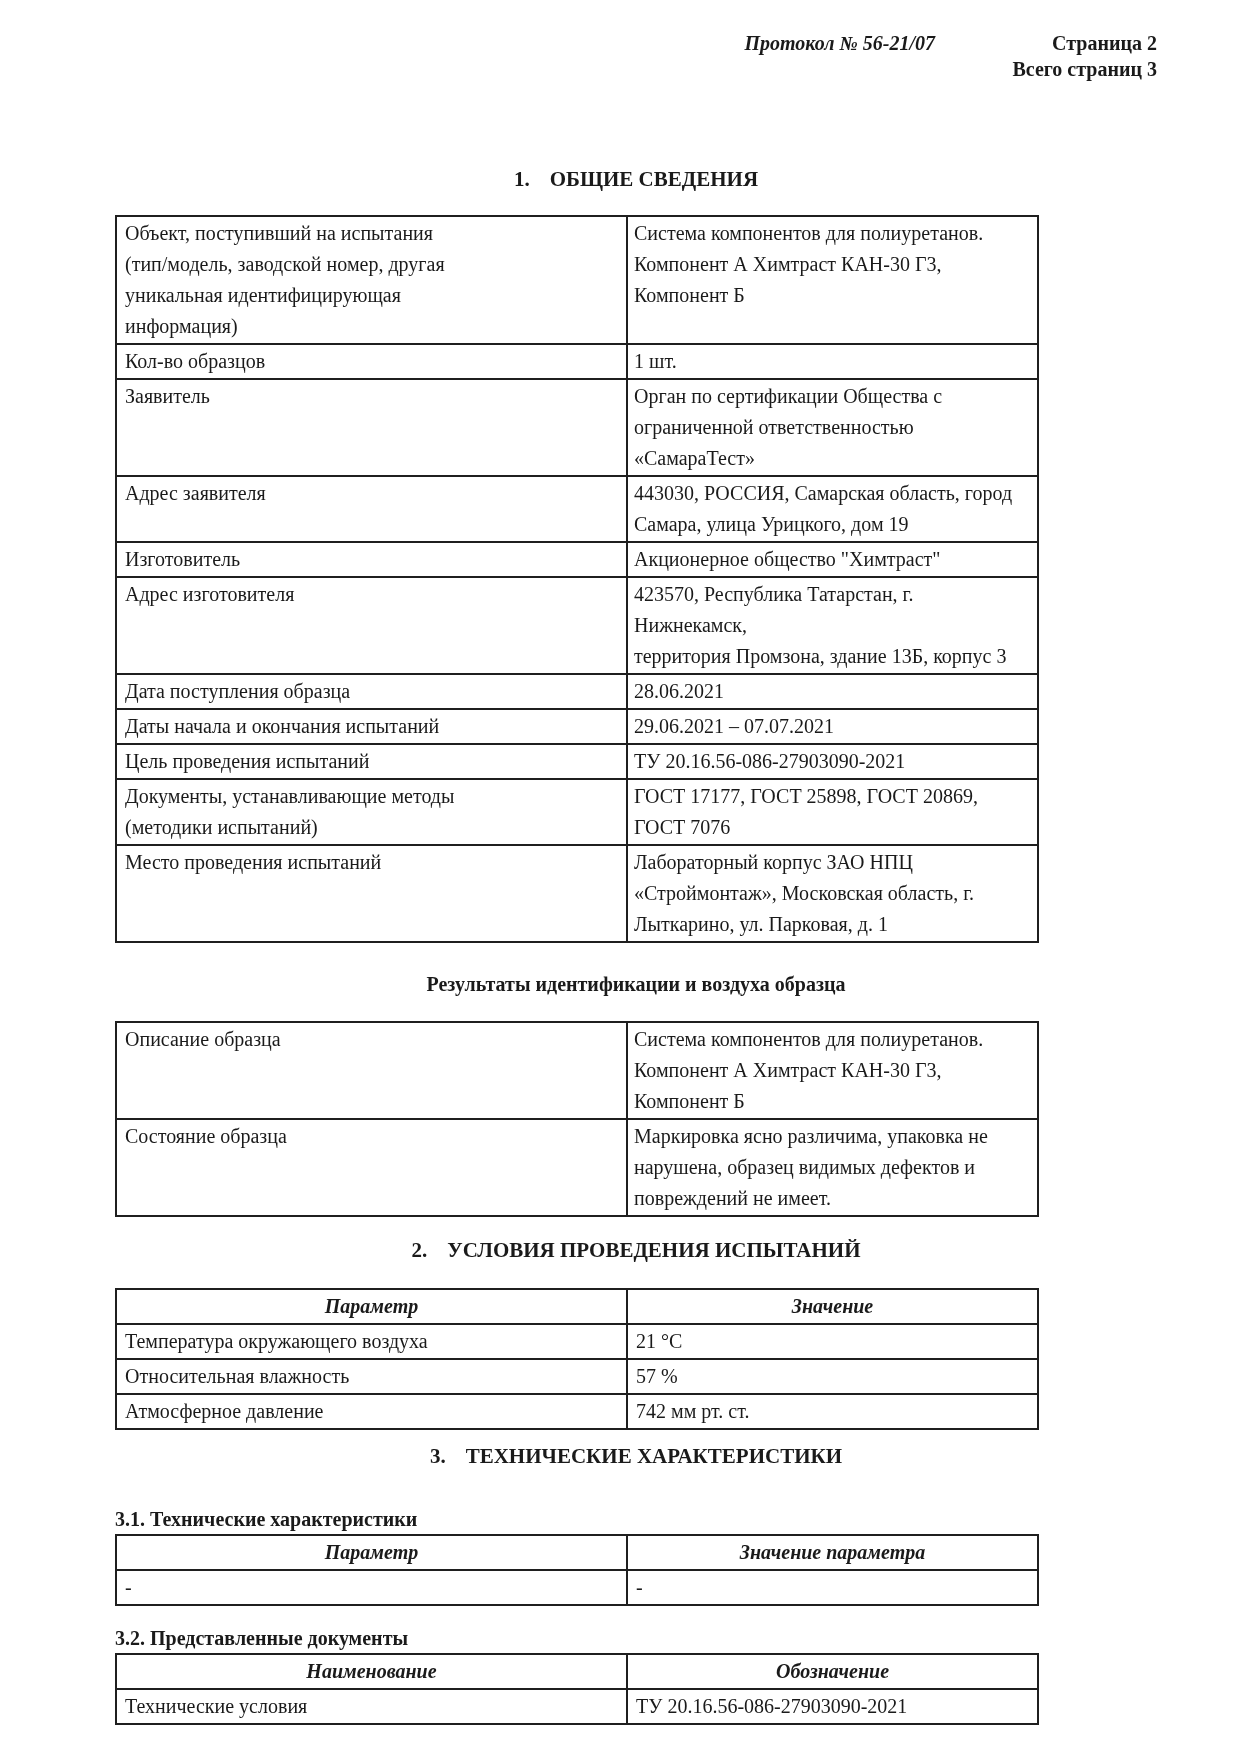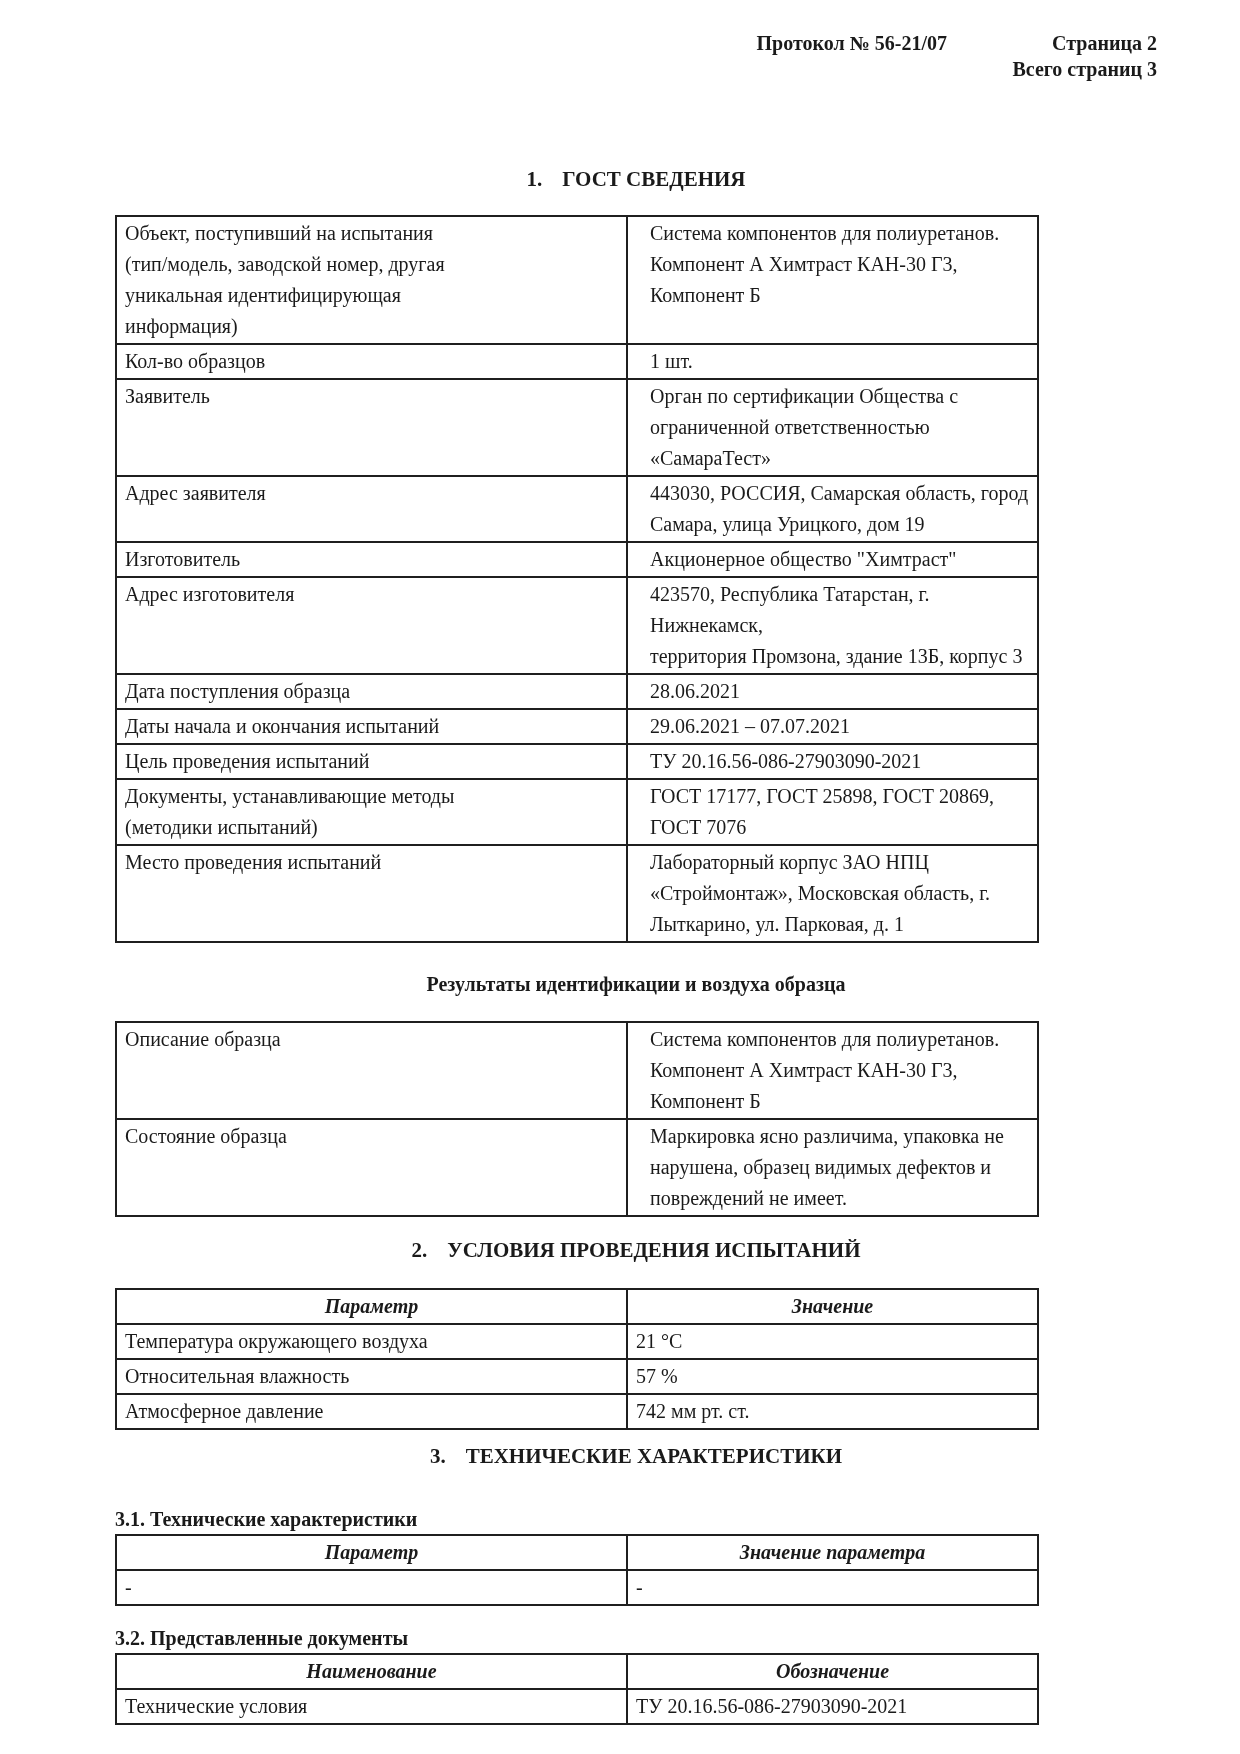--- a/index.html
+++ b/index.html
@@ -17,21 +17,21 @@
   }
   
   .doc-header {
     display: flex;
     justify-content: flex-end;
     align-items: flex-start;
     font-weight: bold;
     font-size: 20px;
     line-height: 26px;
   }
-  .protocol { margin-right: 32px; white-space: nowrap; }
+  .protocol { margin-right: 44px; white-space: nowrap; font-style: italic; }
   .pages { text-align: right; min-width: 178px; }
   
   .section-title {
     text-align: center;
     font-weight: bold;
     font-size: 21px;
     line-height: 26px;
   }
   .section-title .num { margin-right: 20px; }
   .mt-s1 { margin-top: 84px; }
@@ -63,41 +63,41 @@
   col.c-left  { width: 511px; }
   col.c-right { width: 411px; }
   td, th {
     border: 2px solid #1f1f1f;
     padding: 1px 8px;
     vertical-align: top;
     white-space: pre-line;
     text-align: left;
     font-weight: normal;
   }
-  td.val { padding-left: 22px; }
+  td.val { padding-left: 6px; }
   th { font-weight: bold; text-align: center; font-style: italic; }
   td.center { text-align: left; }
   .s2-title { margin-top: 20px; }
   .s3-title { margin-top: 13px; }
 </style>
 </head>
 <body>
 
 <div class="page">
 
   <div class="doc-header">
     <div class="protocol">Протокол № 56-21/07</div>
     <div class="pages">
       <div>Страница 2</div>
       <div>Всего страниц 3</div>
     </div>
   </div>
 
   <div class="section-title mt-s1">
-    <span class="num">1.</span><span>ГОСТ СВЕДЕНИЯ</span>
+    <span class="num">1.</span><span>ОБЩИЕ СВЕДЕНИЯ</span>
   </div>
 
   <table class="t1">
     <colgroup>
         <col class="c-left">
         <col class="c-right">
       </colgroup>
     <tbody>
       <tr>
         <td>Объект, поступивший на испытания

